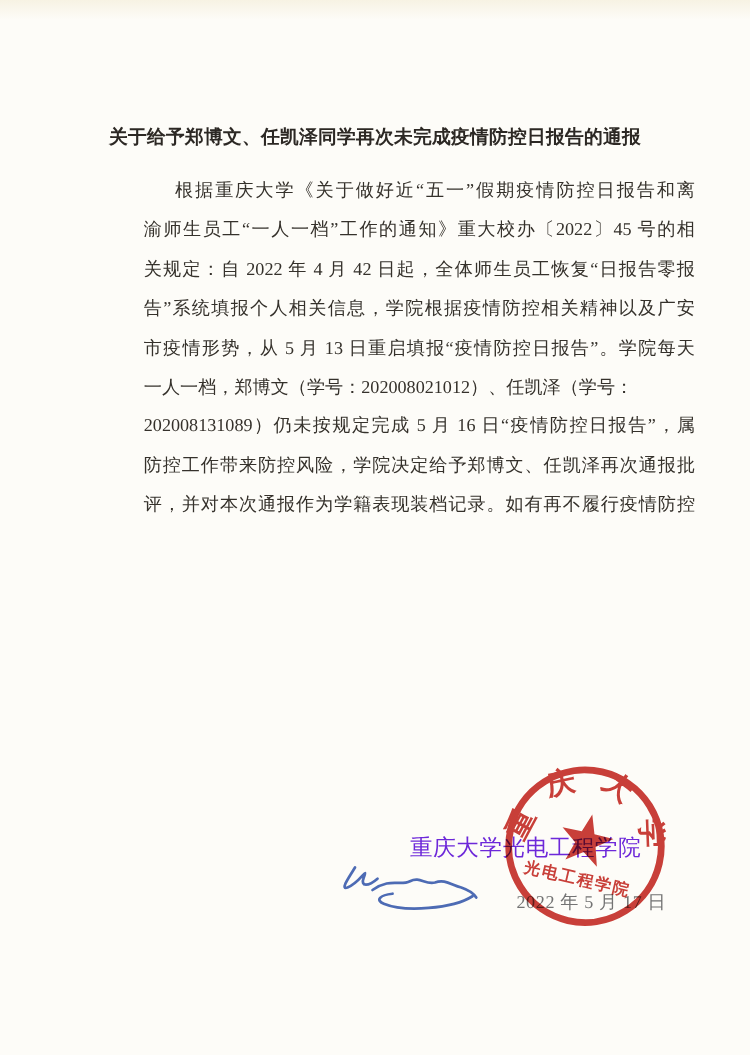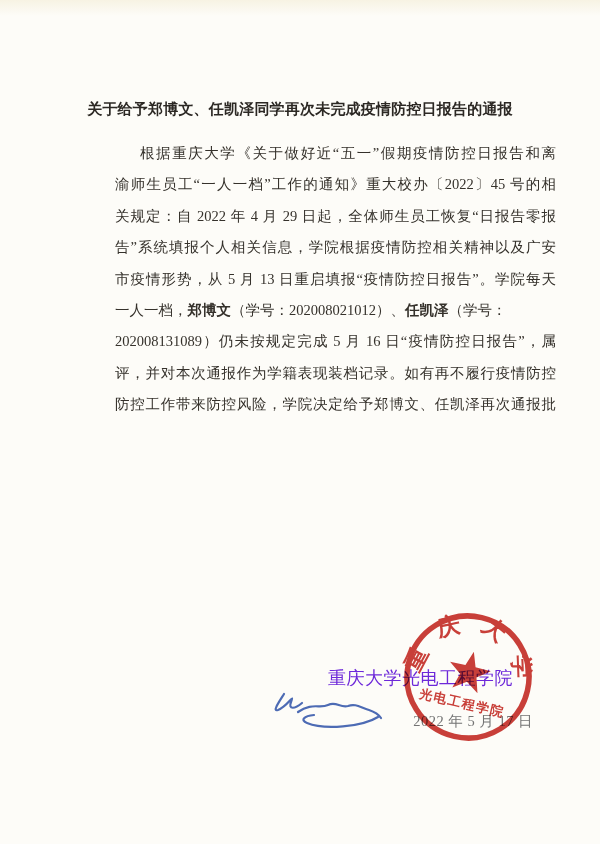--- a/index.html
+++ b/index.html
@@ -46,21 +46,21 @@
     line-height: 31.4px;
     white-space: nowrap;
     text-justify: distribute;
   }
   .body-line.justify {
     white-space: normal;
     text-align: justify;
     text-align-last: justify;
   }
   .body-line.indent { text-indent: 25px; }
-  .bold-name { font-weight: bold; }
+  .bold-name { font-weight: normal; }
   .issuer {
     position: absolute;
     top: 666px;
     right: 87px;
     font-size: 18px;
     letter-spacing: 0.5px;
     color: #6d28d9;
   }
   .issue-date {
     position: absolute;
@@ -95,27 +95,27 @@
 </head>
 <body>
 
 <div class="page">
 
   <div class="title">关于给予郑博文、任凯泽同学再次未完成疫情防控日报告的通报</div>
 
   <div class="body-lines">
       <div class="body-line justify indent"><span>根据重庆大学《关于做好近“五一”假期疫情防控日报告和离</span></div>
       <div class="body-line justify"><span>渝师生员工“一人一档”工作的通知》重大校办〔2022〕45 号的相</span></div>
-      <div class="body-line justify"><span>关规定：自 2022 年 4 月 29 日起，全体师生员工恢复“日报告零报</span></div>
+      <div class="body-line justify"><span>关规定：自 2022 年 4 月 42 日起，全体师生员工恢复“日报告零报</span></div>
       <div class="body-line justify"><span>告”系统填报个人相关信息，学院根据疫情防控相关精神以及广安</span></div>
       <div class="body-line justify"><span>市疫情形势，从 5 月 13 日重启填报“疫情防控日报告”。学院每天</span></div>
       <div class="body-line"><span>一人一档，</span><span class="bold-name">郑博文</span><span>（学号：202008021012）、</span><span class="bold-name">任凯泽</span><span>（学号：</span></div>
       <div class="body-line justify"><span>202008131089）仍未按规定完成 5 月 16 日“疫情防控日报告”，属</span></div>
+      <div class="body-line justify"><span>防控工作带来防控风险，学院决定给予郑博文、任凯泽再次通报批</span></div>
       <div class="body-line justify"><span>评，并对本次通报作为学籍表现装档记录。如有再不履行疫情防控</span></div>
-      <div class="body-line justify"><span>防控工作带来防控风险，学院决定给予郑博文、任凯泽再次通报批</span></div>
     </div>
 
   <div class="issuer">重庆大学光电工程学院</div>
   <div class="issue-date">2022 年 5 月 17 日</div>
 
   <svg class="signature-svg" viewBox="0 0 128 56" aria-hidden="true">
     <g fill="none" stroke="#3b5cad" stroke-width="2.2" stroke-linecap="round" stroke-linejoin="round" opacity="0.9">
       <path d="M22 12 C17 20 10 30 16 28 C26 24 33 10 29 20 C26 28 33 27 40 21"></path>
       <path d="M36 30 C50 20 58 27 66 23 C74 19 78 26 86 24 C94 21 99 26 107 28 C113 30 117 33 119 36"></path>
       <path d="M116 35 C100 45 62 48 45 41 C38 38 42 34 52 33"></path>

